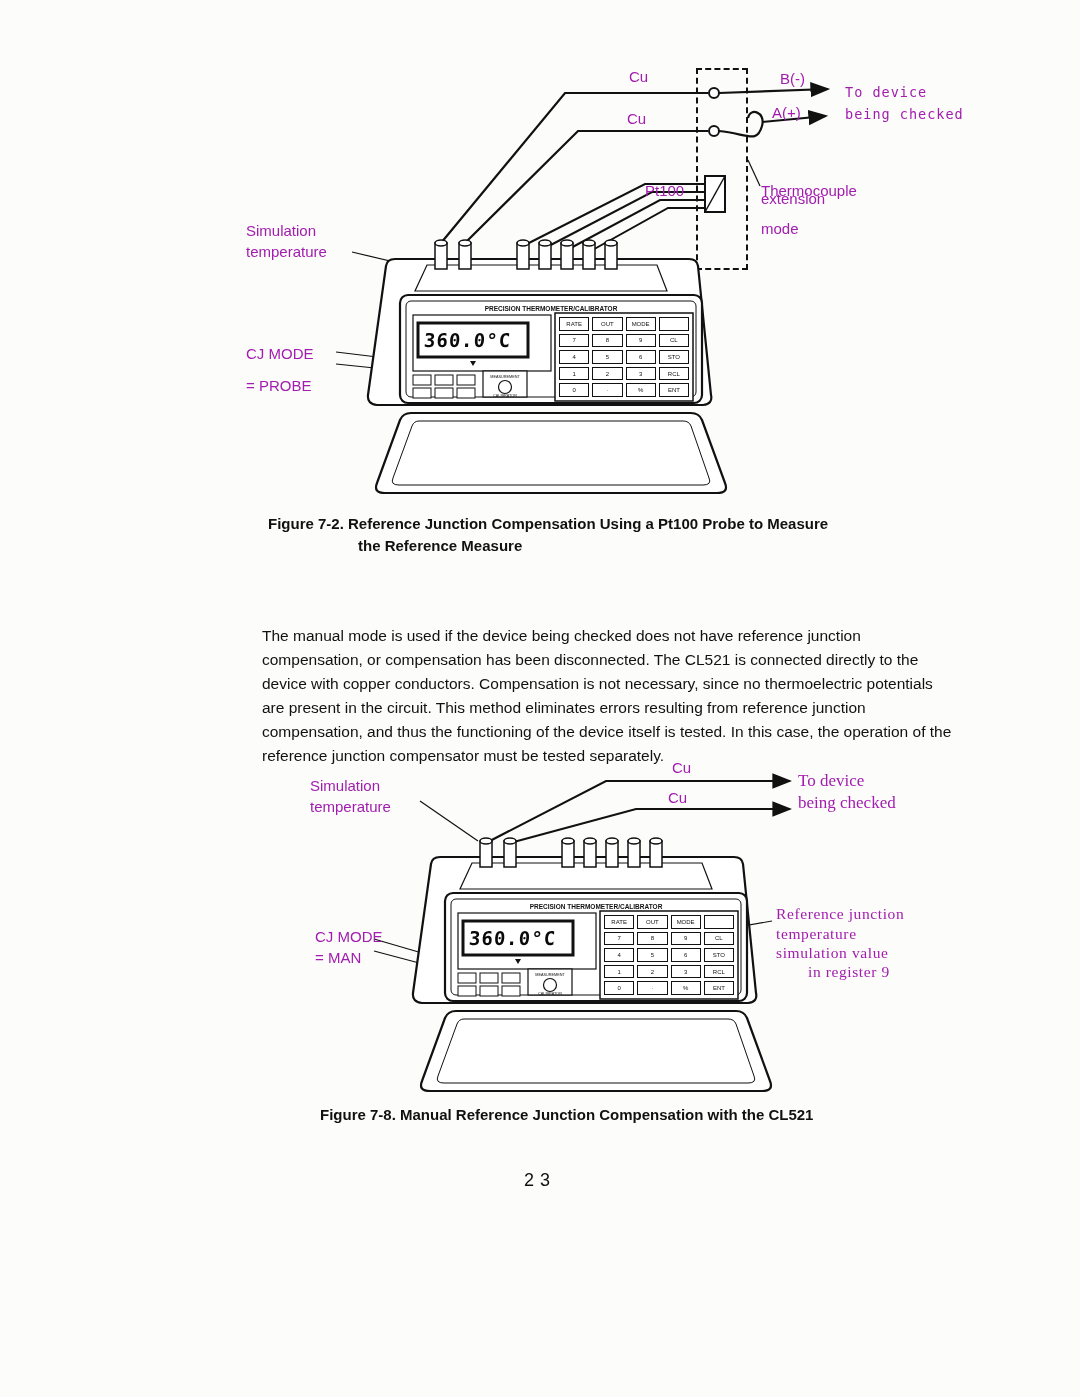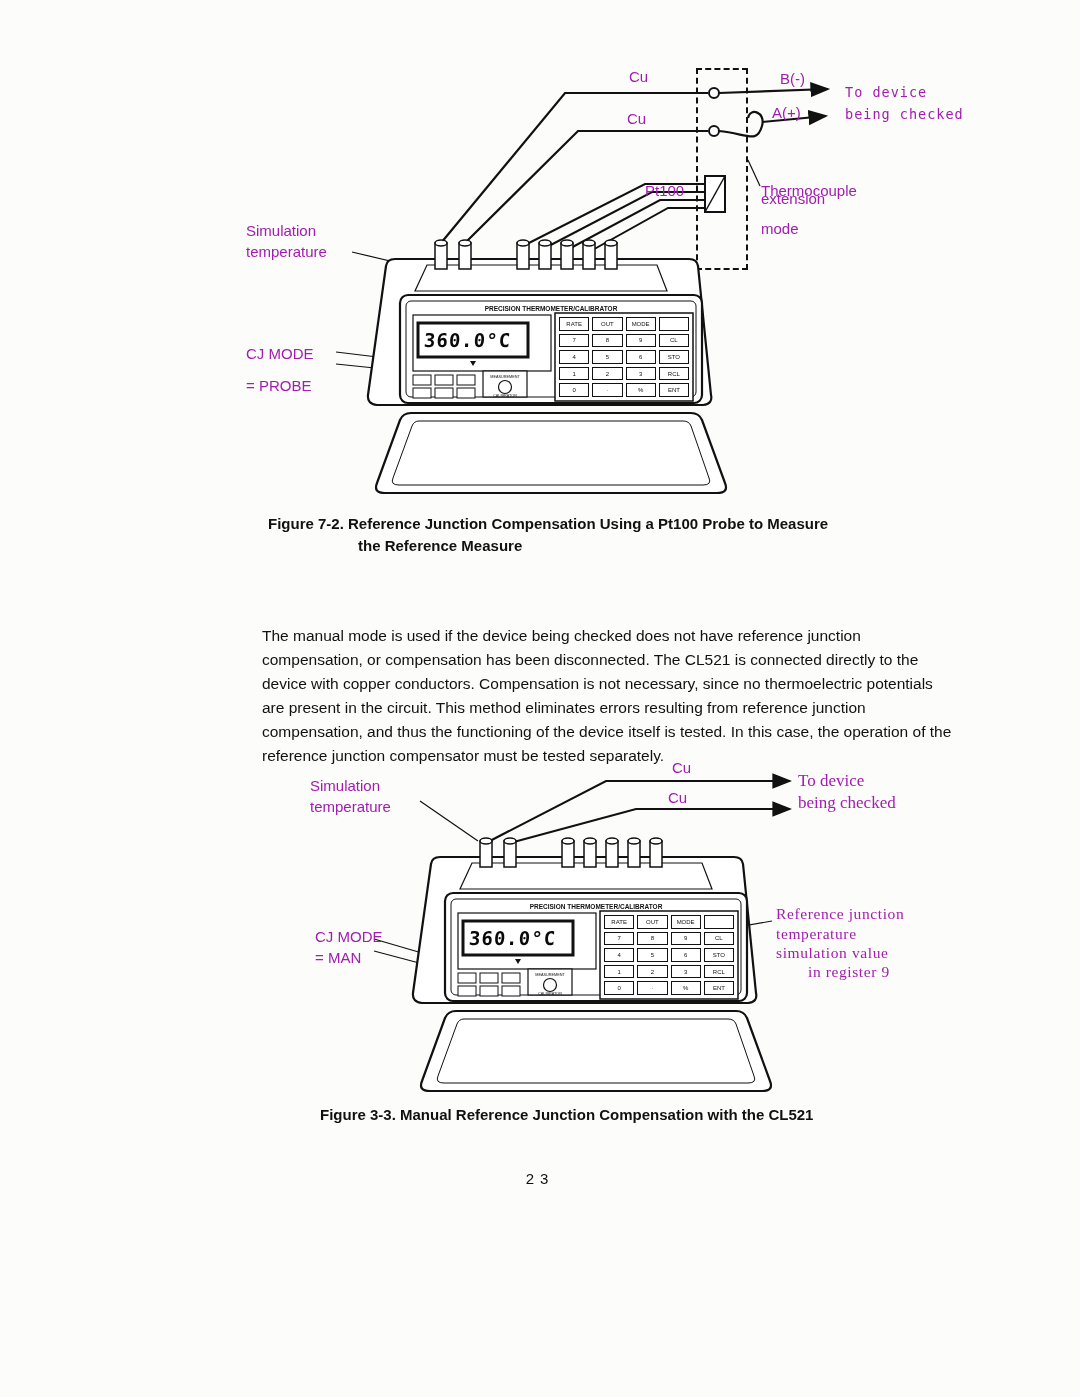--- a/index.html
+++ b/index.html
@@ -11,21 +11,21 @@
   }
   .fig { position:absolute; left:0; width:1080px; }
   svg.overlay { position:absolute; left:0; top:0; }
   .lbl { position:absolute; font-size:15px; white-space:nowrap; color:#a21caf; }
   .mono { font-family:"DejaVu Sans Mono", monospace; font-size:13.5px; letter-spacing:1px; }
   .big { font-family:"Liberation Serif", serif; font-size:17px; }
   .refl { font-family:"Liberation Serif", serif; font-size:15.5px; letter-spacing:.6px; }
   .caption { position:absolute; font-weight:bold; font-size:15px; white-space:nowrap; }
   .heading { position:absolute; font-size:15px; white-space:nowrap; letter-spacing:.2px; }
   .para { position:absolute; width:697px; font-size:15.5px; line-height:24px; }
-  .pagenum { position:absolute; width:100%; text-align:center; font-size:15px; letter-spacing:6px; }
+  .pagenum { position:absolute; width:100%; text-align:center; font-size:18px; letter-spacing:6px; }
   .device { position:absolute; width:390px; height:272px; }
   .display {
     position:absolute; left:65px; top:90px; width:106px; height:30px;
     display:flex; align-items:center; justify-content:flex-start; padding-left:4px;
     font-family:"DejaVu Sans Mono", monospace; font-weight:bold; font-size:19px;
     letter-spacing:1px; transform:skewX(-4deg); color:#0a0a0a;
   }
   .keypad {
     position:absolute; left:204px; top:82px; width:130px; height:80px;
     display:grid; grid-template-columns:repeat(4,1fr); grid-auto-rows:1fr; gap:3px;
@@ -270,17 +270,17 @@
           <div class="key">3</div>
           <div class="key">RCL</div>
           <div class="key">0</div>
           <div class="key">·</div>
           <div class="key">%</div>
           <div class="key">ENT</div>
         </div>
     </div>
   </div>
 
-  <div class="caption" style="left:320px;top:1106px;">Figure 3-3.  Manual Reference Junction Compensation with the CL521</div>
+  <div class="caption" style="left:320px;top:1106px;">Figure 7-8.  Manual Reference Junction Compensation with the CL521</div>
 
   <div class="pagenum" style="top:1170px;">23</div>
 
 </div>
 
 </body></html>

